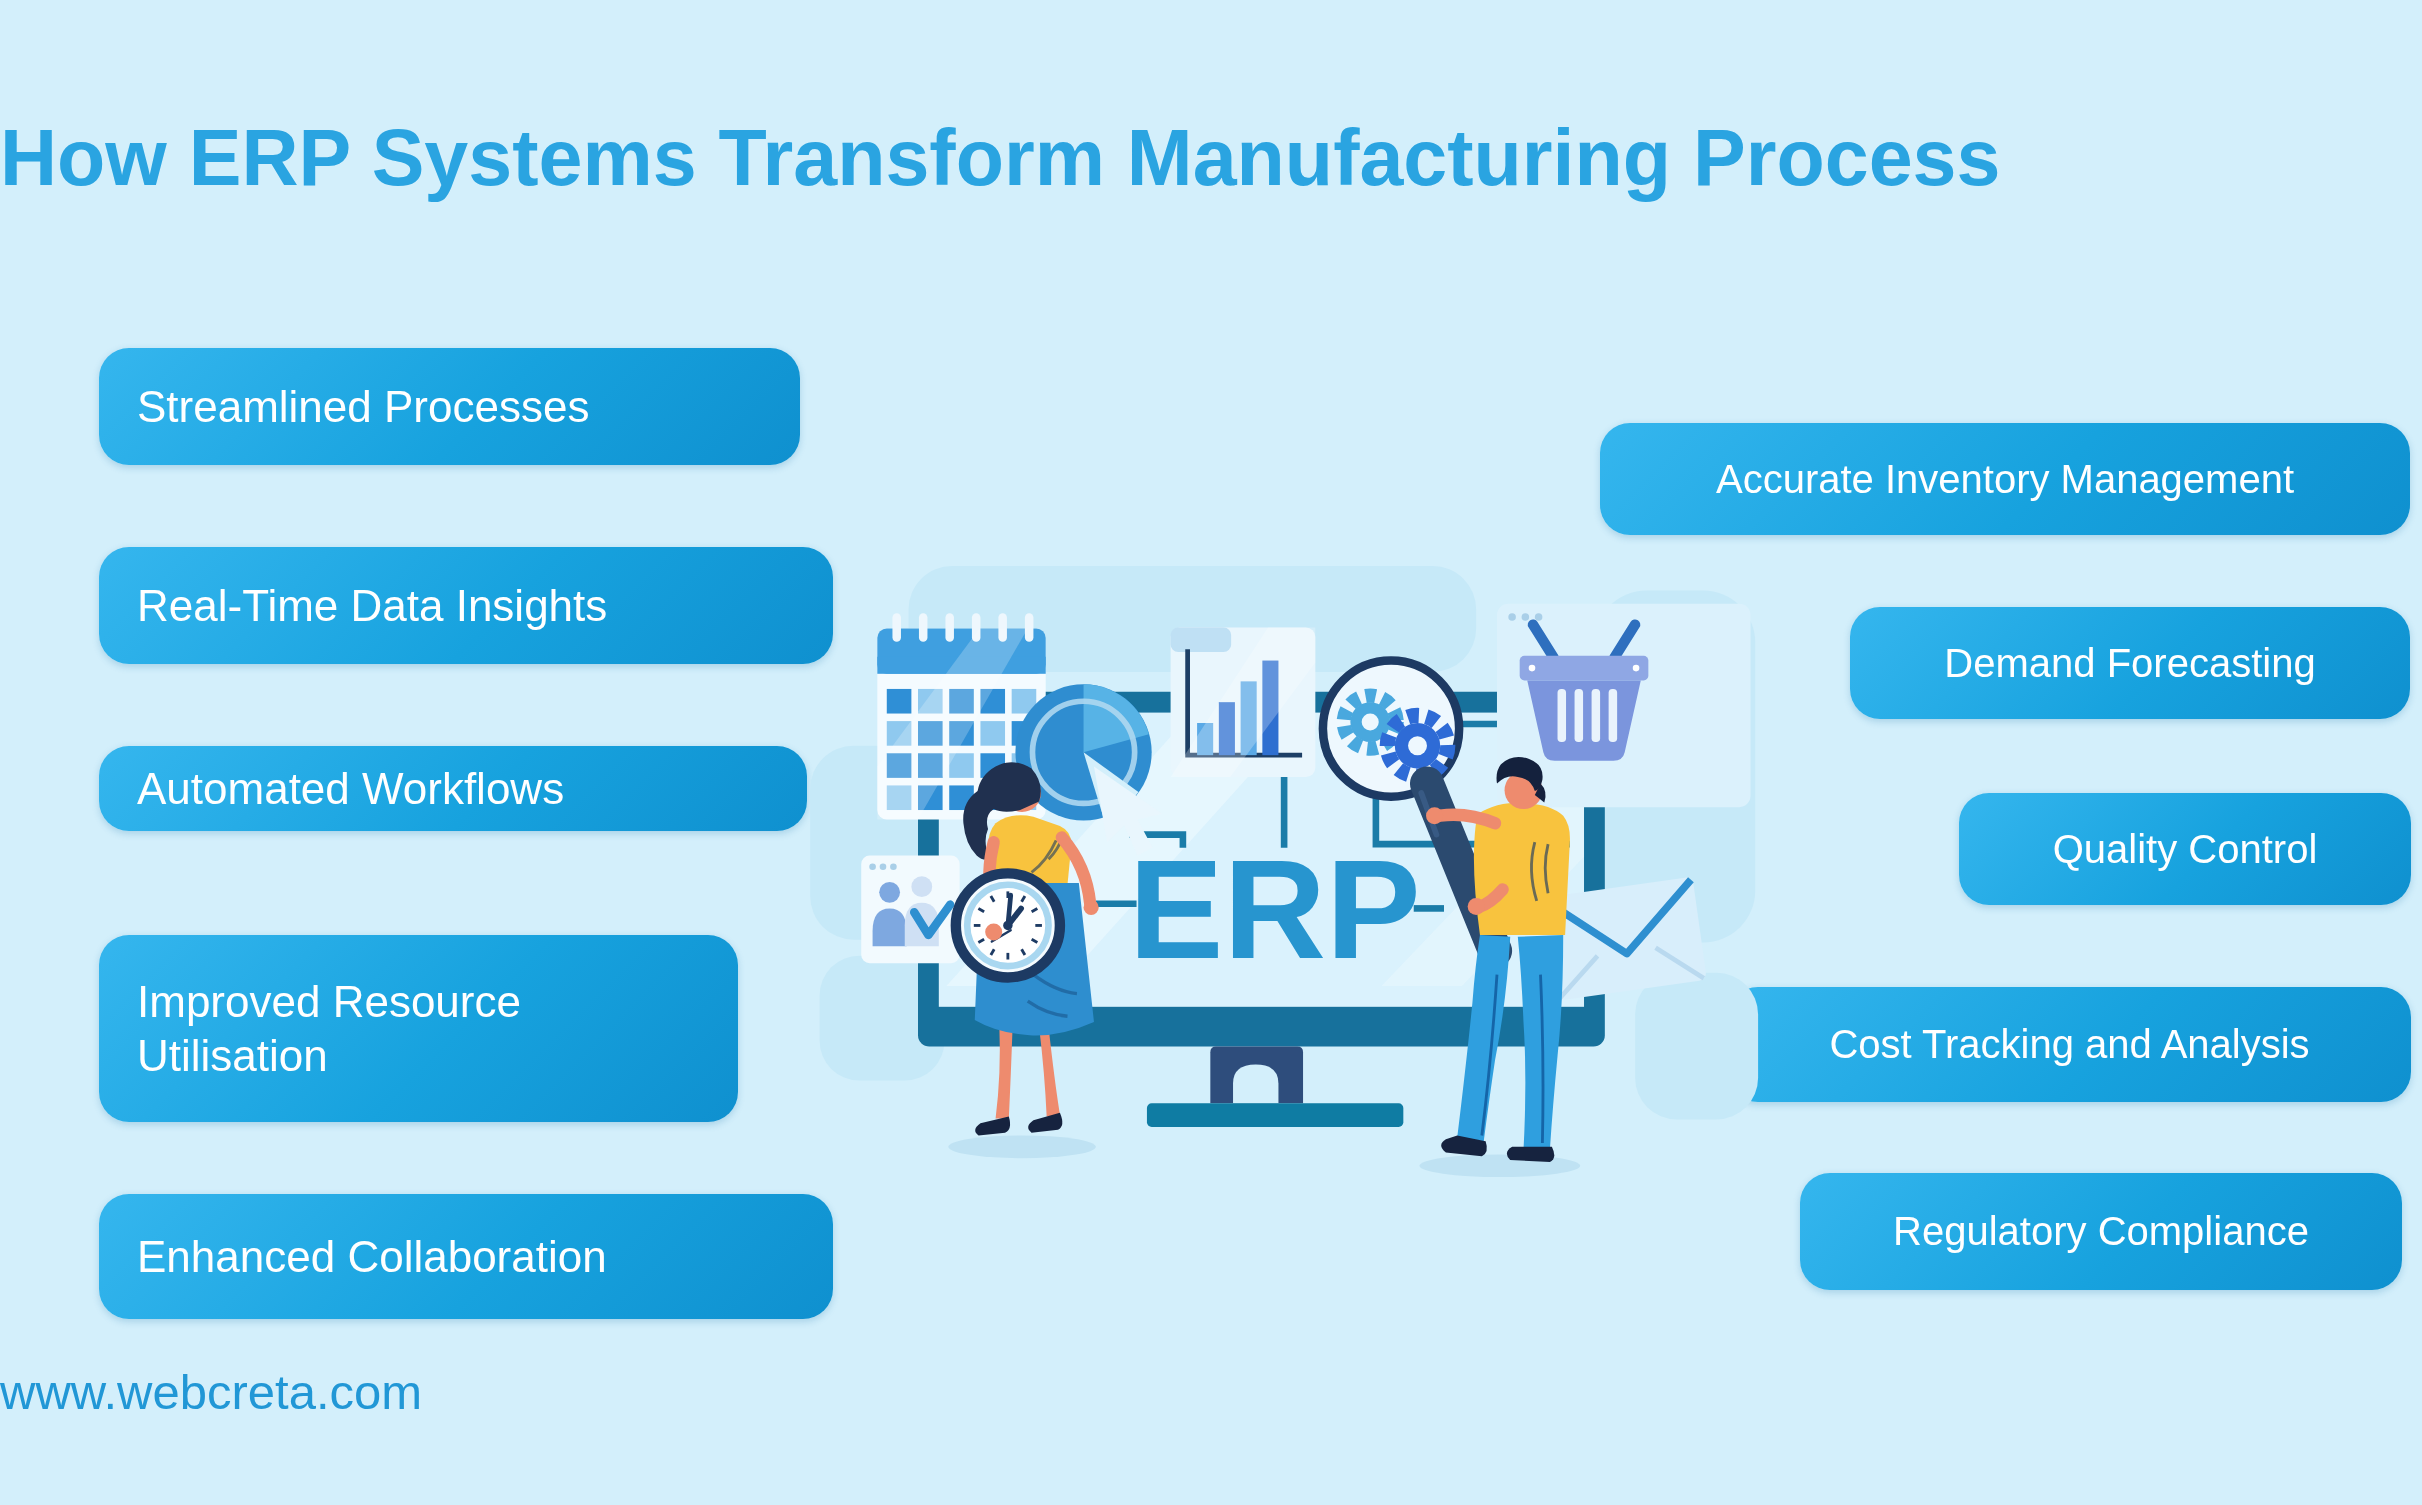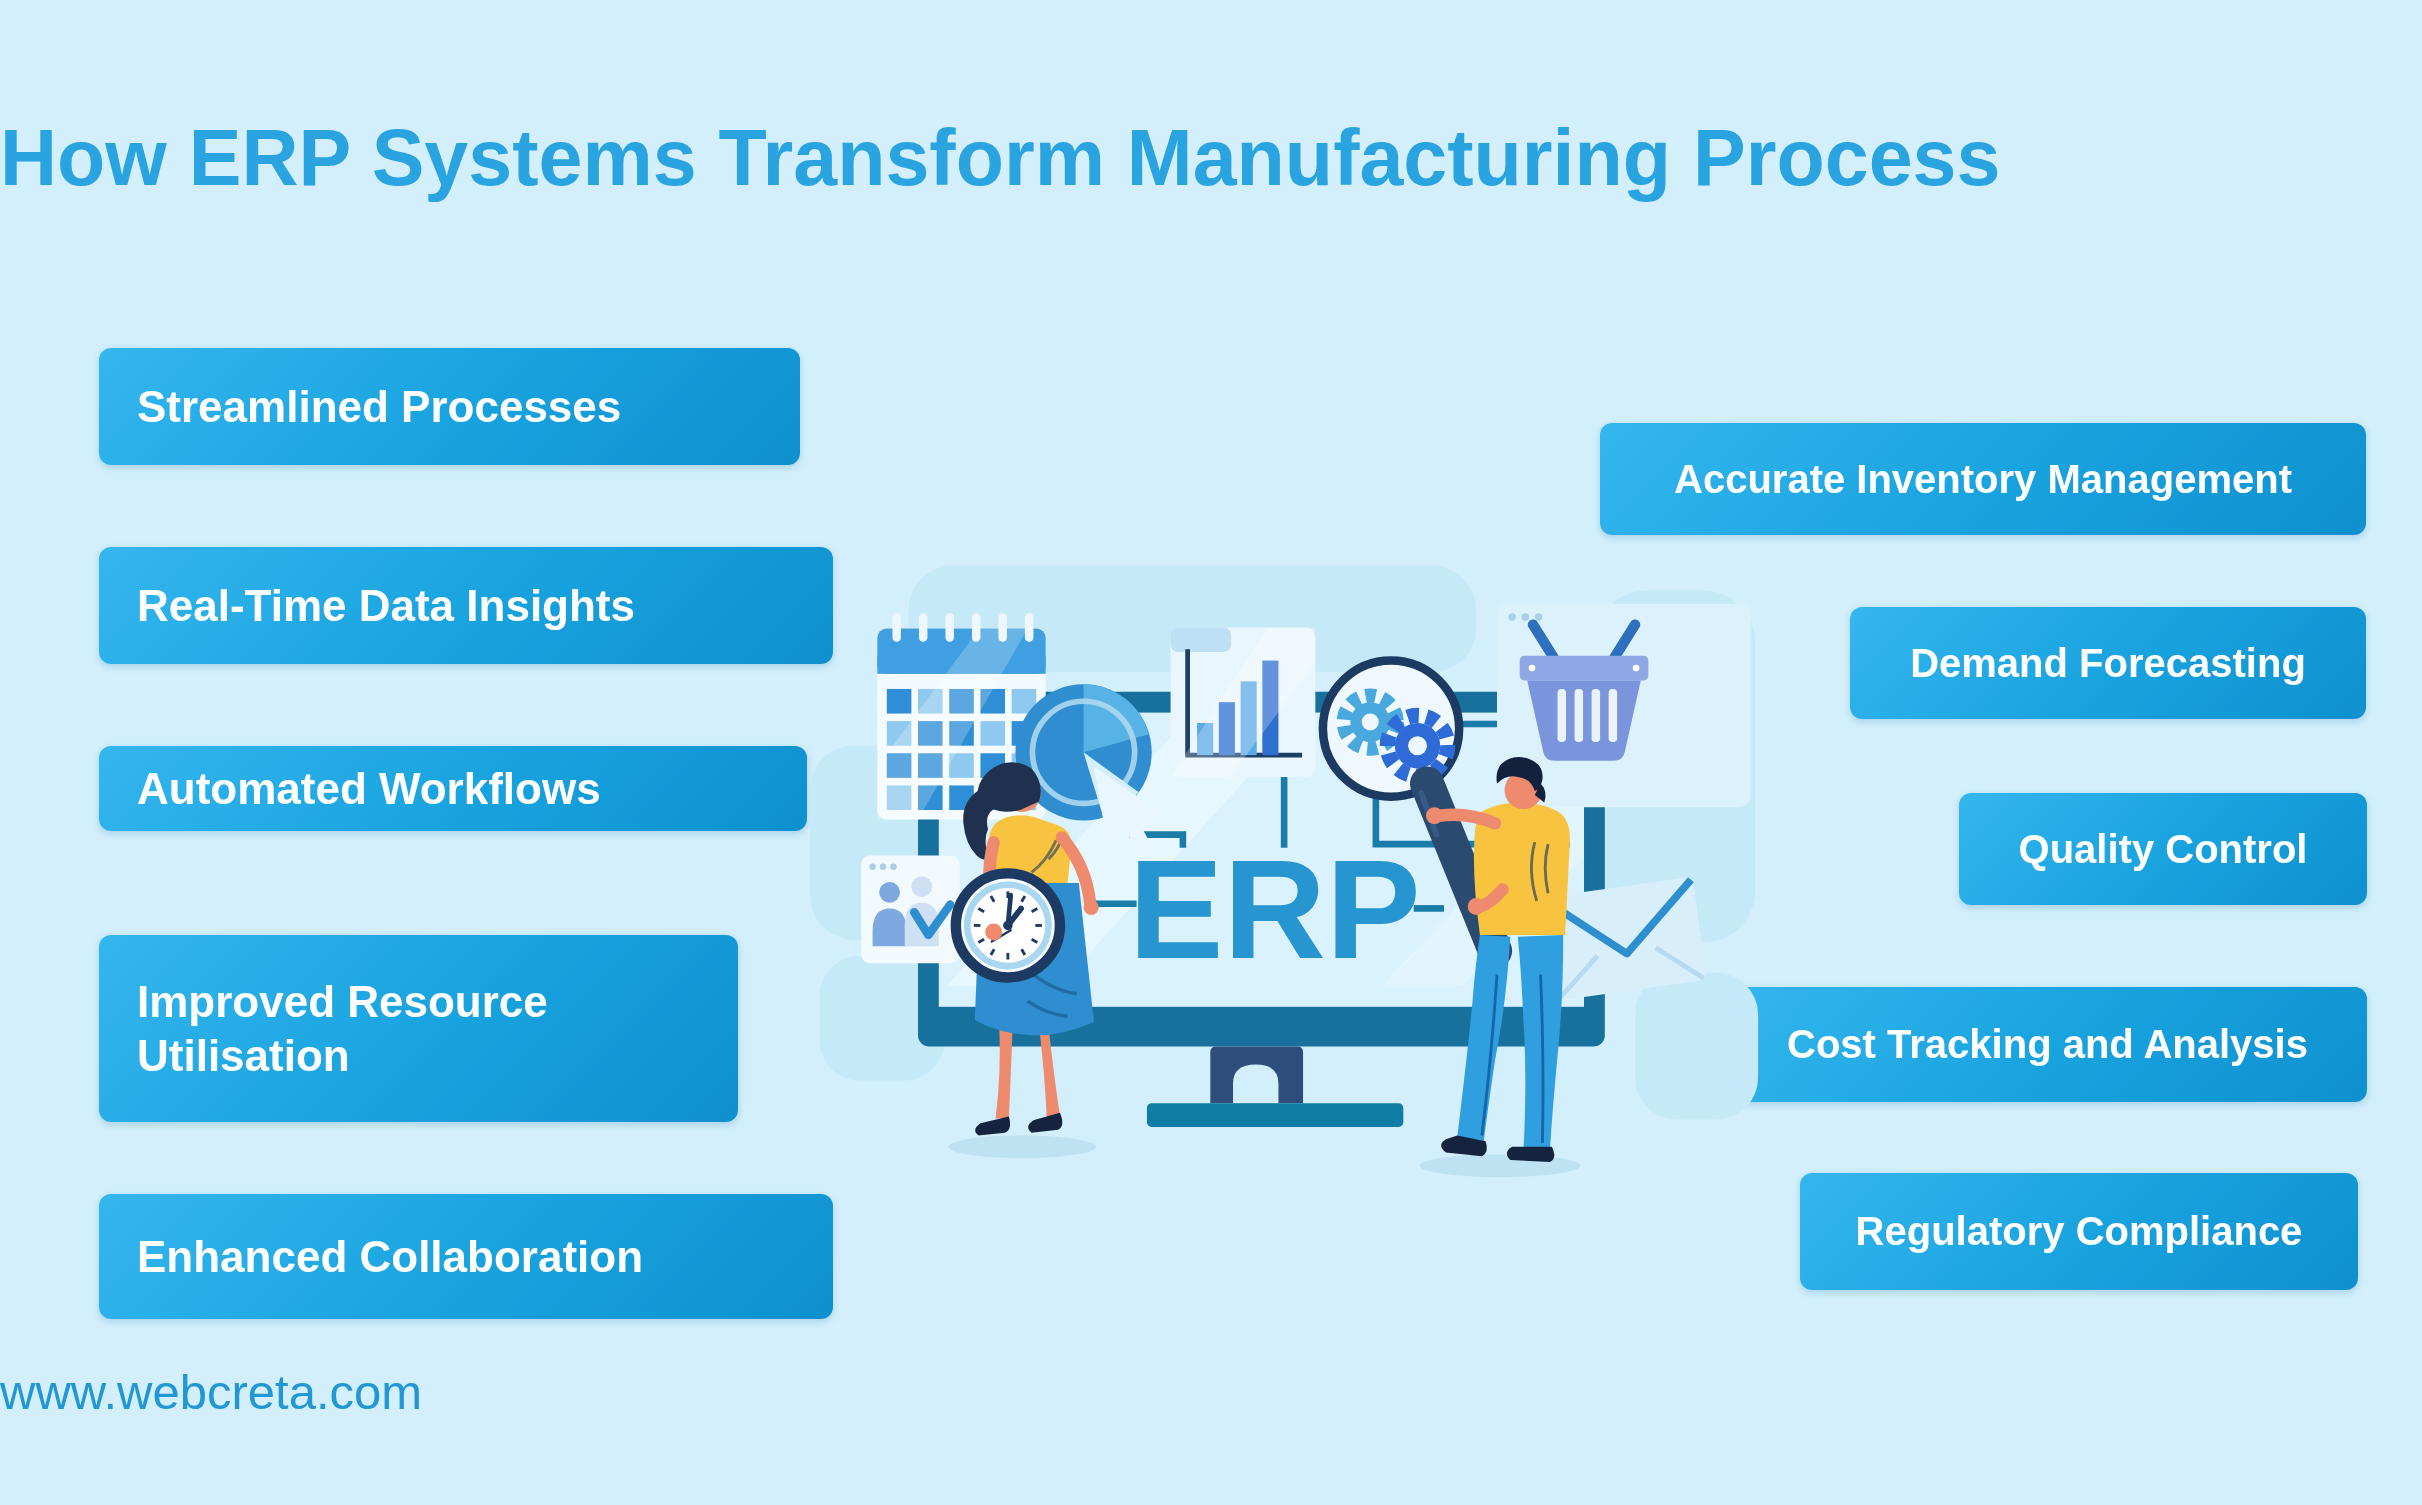--- a/index.html
+++ b/index.html
@@ -1,25 +1,25 @@
 <!DOCTYPE html>
 <html style="font-size:15px"><head>
 <meta charset="utf-8">
 <style>
   html,body{margin:0;padding:0}
   .page{position:relative;width:2423px;height:1506px;background:#d3effb;
         font-family:"Liberation Sans",sans-serif;overflow:hidden}
   .title{position:absolute;top:112px;left:0;width:2423px;text-align:left;
          font-size:79px;font-weight:bold;color:#2aa4e1;letter-spacing:0}
-  .pill{position:absolute;display:flex;align-items:center;color:#fff;font-weight:bold;
-        border-radius:12px;line-height:1.22;
+  .pill{position:absolute;display:flex;align-items:center;color:#fff;font-weight:normal;
+        border-radius:30px;line-height:1.22;
         background:linear-gradient(135deg,#35b6ee 0%,#17a2de 55%,#0f90cf 100%);
         box-shadow:0 2.8px 7.6px rgba(23,116,168,.22)}
   .pill.left{justify-content:flex-start;padding:0 38px;font-size:44px}
-  .pill.right{justify-content:center;text-align:right;padding:0 15px;font-size:40px}
+  .pill.right{justify-content:center;text-align:right;padding:0 37px;font-size:40px}
   #lb1{left:99px;top:348px;width:625px;height:117px}
   #lb2{left:99px;top:547px;width:658px;height:117px}
   #lb3{left:99px;top:746px;width:632px;height:85px}
   #lb4{left:99px;top:935px;width:563px;height:187px}
   #lb5{left:99px;top:1194px;width:658px;height:125px}
   #rb1{left:1600px;top:423px;width:736px;height:112px}
   #rb2{left:1850px;top:607px;width:486px;height:112px}
   #rb3{left:1959px;top:793px;width:378px;height:112px}
   #rb4{left:1728px;top:987px;width:609px;height:115px}
   #rb5{left:1800px;top:1173px;width:528px;height:117px}

